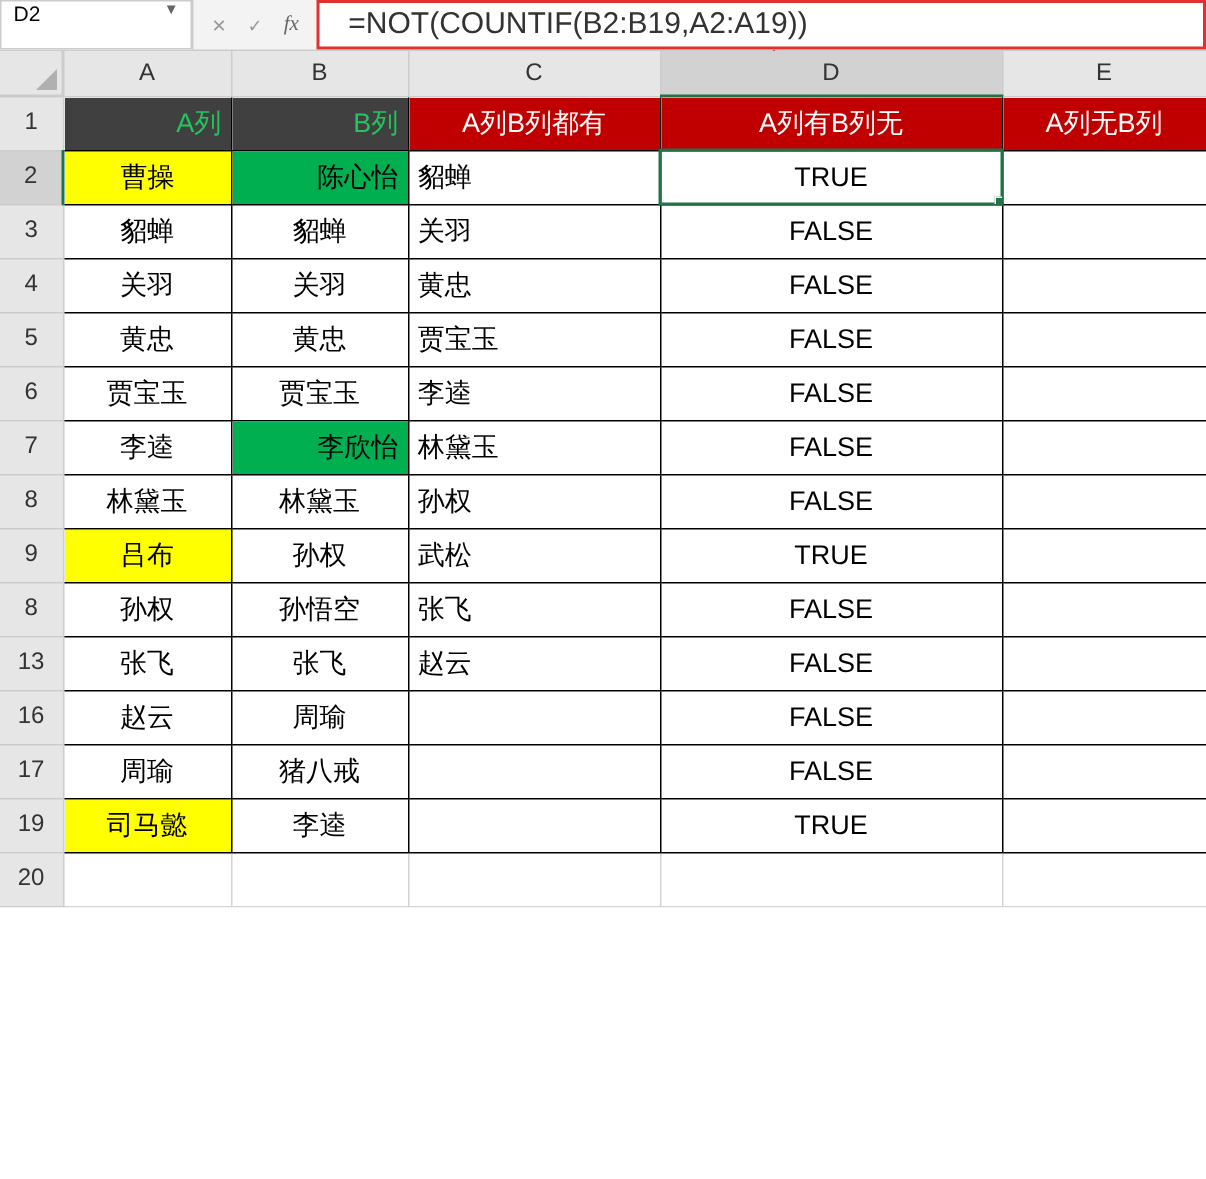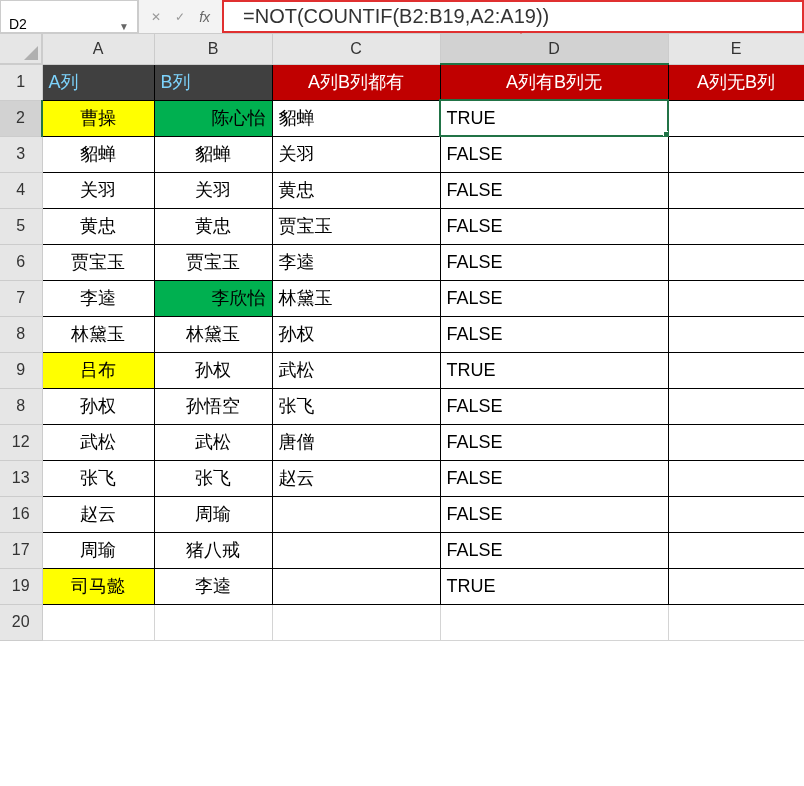--- a/index.html
+++ b/index.html
@@ -6,44 +6,44 @@
     body { font-family: "Microsoft YaHei", sans-serif; font-size: 16px; background: #fff; }
     
     .formula-bar {
       display: flex;
       align-items: center;
       height: 34px;
       border-bottom: 1px solid #ccc;
       background: #f3f3f3;
     }
     .name-box {
-      width: 138px;
+      width: 128px;
       height: 100%;
       border: 1px solid #ccc;
       background: #fff;
       display: flex;
-      align-items: flex-end;
+      align-items: flex-start;
       padding: 0 8px;
       font-size: 14px;
     }
     .name-box-arrow {
       margin-left: auto;
       color: #666;
       font-size: 10px;
     }
     .fb-sep { width: 1px; height: 100%; background: #ccc; }
     .fb-btns {
       display: flex;
       align-items: center;
       gap: 14px;
       padding: 0 12px;
       color: #999;
       font-size: 12px;
     }
-    .fx-label { font-style: italic; color: #666; font-size: 14px; }
+    .fx-label { font-style: italic; color: #666; font-size: 14px; font-family: Liberation Serif, serif; }
     .formula-input {
       flex: 1;
       height: 100%;
       border: 2px solid #e03030;
       background: #fff;
       display: flex;
       align-items: center;
       padding: 0 19px;
       font-size: 20px;
       color: #333;
@@ -109,27 +109,27 @@
       border: 1px solid #000;
       height: 36px;
       padding: 0 6px;
       font-size: 18px;
       vertical-align: middle;
       overflow: hidden;
       white-space: nowrap;
     }
     td.noborder { border: 1px solid #d4d4d4; padding: 0 6px; height: 36px; }
     
-    .hdr-dark { background: #404040; color: #7dd3fc; text-align: left; font-weight: normal; }
+    .hdr-dark { background: #404040; color: #22c55e; text-align: right; font-weight: normal; }
     .hdr-red  { background: #c00000; color: #fff; text-align: center; font-weight: normal; }
     .yellow { background: #ffff00; text-align: center; margin-top: 43px; }
     .green  { background: #00b050; text-align: right; }
     .plain-center { text-align: center; background: #fff; }
     .plain-left { text-align: left; background: #fff; }
-    .d-center { background: #fff; }
+    .d-center { text-align: center; background: #fff; }
     
     .active-cell {
       position: relative;
       outline: 2px solid #217346;
       outline-offset: -1px;
     }
     .active-cell::after {
       content: '';
       position: absolute;
       right: -3px; bottom: -3px;
@@ -260,28 +260,20 @@
         </tr>
         <tr>
           <td class="rownum">8</td>
           <td class="cell plain-center">孙权</td>
           <td class="cell plain-center">孙悟空</td>
           <td class="cell plain-left">张飞</td>
           <td class="cell d-center">FALSE</td>
           <td class="cell"></td>
         </tr>
         <tr>
-          <td class="rownum">12</td>
-          <td class="cell plain-center">武松</td>
-          <td class="cell plain-center">武松</td>
-          <td class="cell plain-left">唐僧</td>
-          <td class="cell d-center">FALSE</td>
-          <td class="cell"></td>
-        </tr>
-        <tr>
           <td class="rownum">13</td>
           <td class="cell plain-center">张飞</td>
           <td class="cell plain-center">张飞</td>
           <td class="cell plain-left">赵云</td>
           <td class="cell d-center">FALSE</td>
           <td class="cell"></td>
         </tr>
         <tr>
           <td class="rownum">16</td>
           <td class="cell plain-center">赵云</td>

